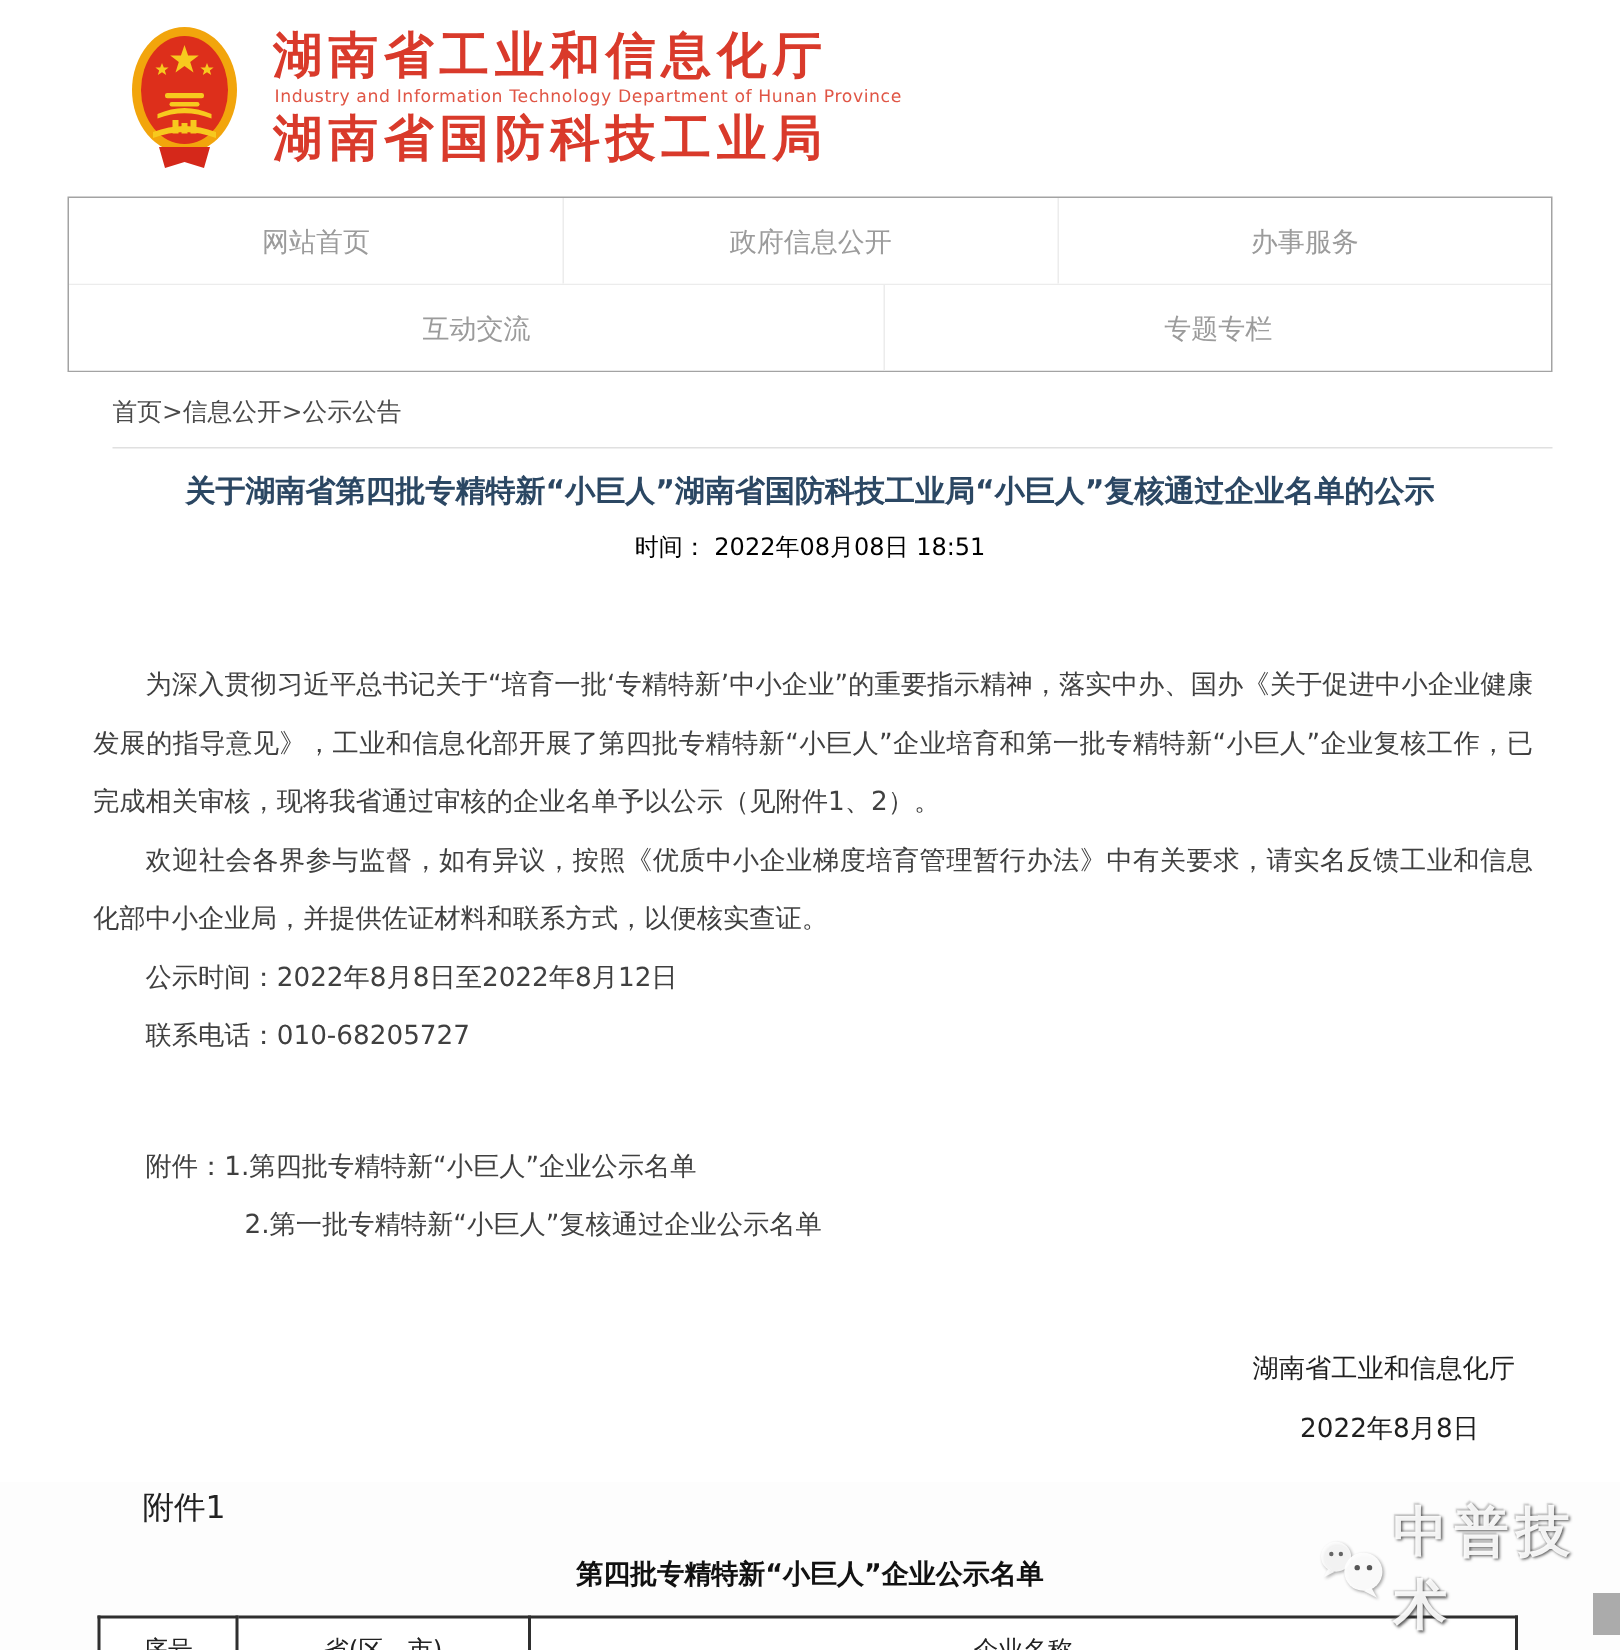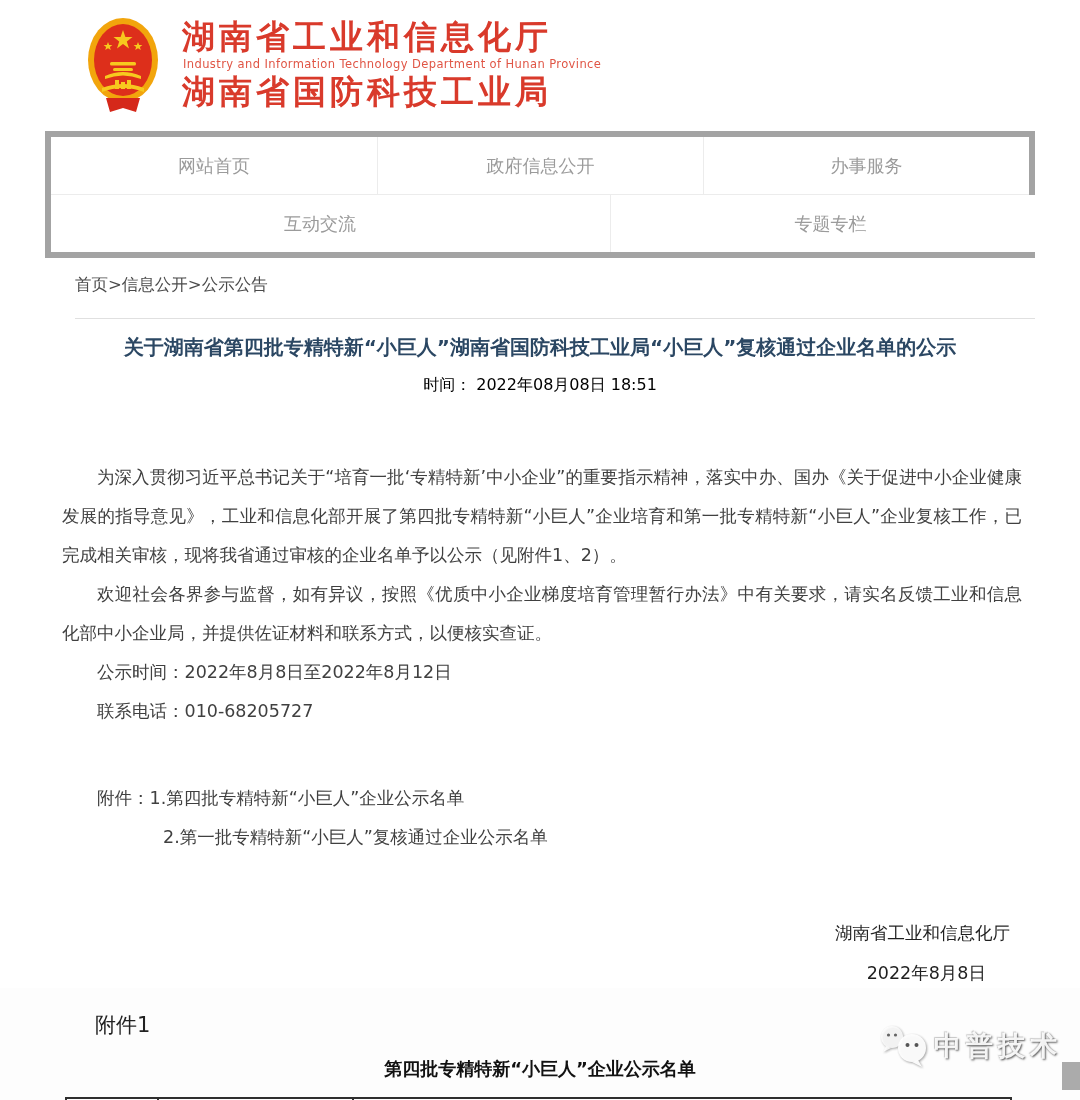--- a/index.html
+++ b/index.html
@@ -9,32 +9,32 @@
 
   
   .site-header { display:flex; align-items:center; padding:14px 0 10px 86px; height:125px; background:#fff; }
   .emblem { width:74px; height:98px; flex:0 0 auto; }
   .org-block { margin-left:22px; color:#d93a2b; }
   .org-line1 { font-size:33px; font-weight:bold; letter-spacing:4px; line-height:1.15; }
   .org-en { font-size:11.5px; color:#e05545; letter-spacing:0.4px; margin:1px 0 2px 1px; }
   .org-line2 { font-size:33px; font-weight:bold; letter-spacing:4px; line-height:1.15; }
 
   
-  .nav { margin:6px 45px 0 45px; border:6px solid #a3a3a3; }
+  .nav { margin:6px 45px 0 45px; border:1px solid #a3a3a3; }
   .nav-row { display:flex; }
-  .nav-row + .nav-row { border-top:1px solid #ececec;gap:21px; }
+  .nav-row + .nav-row { border-top:1px solid #ececec; }
   .nav-cell { height:57px; display:flex; align-items:center; justify-content:center;
               font-size:18px; color:#9b9b9b; cursor:pointer; background:#fff; }
   .nav-cell + .nav-cell { border-left:1px solid #ececec; }
   .nav-row1 .nav-cell { flex:1 1 33.33%; }
   .nav-row2 .c1 { flex:0 0 55%; }
   .nav-row2 .c2 { flex:0 0 45%; }
 
   
-  .breadcrumb { margin:16px 45px 0 75px; font-size:16.5px; color:#4a4a4a; padding-bottom:22px;
+  .breadcrumb { margin:16px 45px 0 75px; font-size:16.5px; color:#4a4a4a; padding-bottom:12px;
                 border-bottom:1px solid #e0e0e0; }
 
   
   .article-title { margin:14px 60px 0 60px; text-align:center; font-size:20px; font-weight:bold;
                    color:#2b4763; line-height:1.4; }
   .article-time { text-align:center; font-size:16px; color:#000000; margin-top:14px; }
 
   
   .article-body { margin:62px 58px 0 62px; font-size:17.5px; color:#404040; line-height:39px; }
   .article-body p { text-indent:2em; text-align:justify; }
@@ -53,21 +53,21 @@
   table.annex { border-collapse:collapse; margin:16px 65px 0 65px; width:947px; table-layout:fixed; }
   table.annex th, table.annex td { border:2.5px solid #2f2f2f; font-weight:normal;
                                    font-size:16.5px; color:#222; background:#fff; }
   table.annex th { height:44px; text-align:center; }
   col.c-no { width:92px; } col.c-prov { width:195px; }
 
   
   .watermark { position:absolute; left:878px; top:1022px; width:200px; height:48px;
                display:flex; align-items:center; pointer-events:none; }
   .wm-icon { width:56px; height:44px; opacity:0.9; filter:drop-shadow(1px 1px 1px rgba(60,60,60,.55)); }
-  .wm-text { font-size:27px; font-weight:bold; color:rgba(255,255,255,.92); letter-spacing:5px;
+  .wm-text { font-size:36px; font-weight:bold; color:rgba(255,255,255,.92); letter-spacing:5px;
              text-shadow:1px 1px 2px rgba(50,50,50,.8), -1px -1px 1px rgba(120,120,120,.35); }
 
   .scroll-thumb { position:absolute; right:0; top:1062px; width:18px; height:28px; background:#ababab; }
 </style>
 </head>
 <body>
 
 <div class="page">
 
   <div class="site-header">

